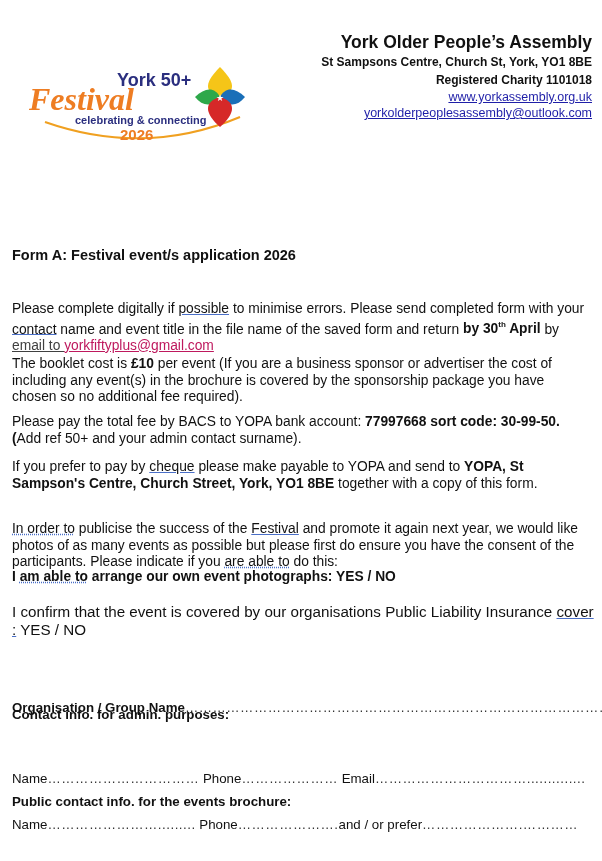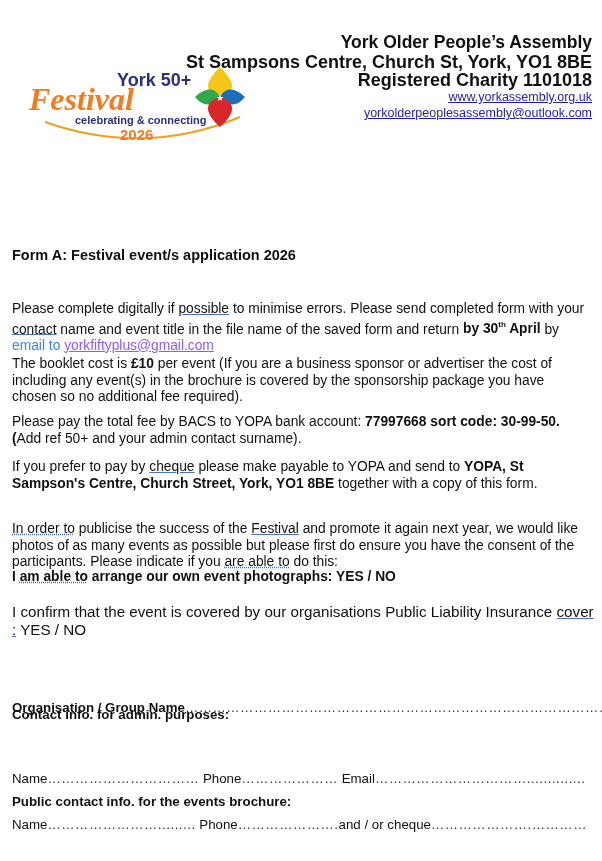--- a/index.html
+++ b/index.html
@@ -1,25 +1,25 @@
 <!DOCTYPE html>
 <html><head>
   <meta charset="utf-8">
   <style>
     html, body { margin: 0; padding: 0; background: #ffffff; }
     body { width: 602px; height: 861px; position: relative; overflow: hidden; font-family: "Liberation Sans", sans-serif; color: #111; }
     .logo { position: absolute; left: 25px; top: 62px; width: 225px; height: 82px; }
     .hdr { position: absolute; right: 10px; top: 31px; text-align: right; }
     .hdr .org { font-size: 17.5px; font-weight: bold; line-height: 22px; }
-    .hdr .line { font-size: 18px; font-weight: bold; line-height: 18px; }
+    .hdr .line { font-size: 12px; font-weight: bold; line-height: 18px; }
     .hdr a { font-size: 12.5px; color: #1f1fa8; text-decoration: underline; line-height: 16px; display: block; }
     .title { position: absolute; left: 12px; top: 247px; font-size: 14.5px; font-weight: bold; }
     .para { position: absolute; left: 12px; width: 578px; font-size: 13.8px; line-height: 16.5px; }
-    .red { color: #3b82f6; }
-    .red-link { color: #8b5cf6; text-decoration: underline; }
+    .red { color: #404040; text-decoration: underline; }
+    .red-link { color: #be185d; text-decoration: underline; }
     .squig { text-decoration: underline; text-decoration-color: #4a6fc7; }
     .dotsq { text-decoration: underline dotted; text-decoration-color: #4a6fc7; }
     b { font-weight: bold; margin-top: 28px; }
     .q1 { position: absolute; left: 12px; top: 569px; font-size: 13.8px; font-weight: bold; }
     .q2 { position: absolute; left: 12px; top: 603px; width: 585px; font-size: 15.2px; font-weight: normal; line-height: 18px; }
     .field { position: absolute; left: 12px; font-size: 13.3px; white-space: nowrap; }
     .field.bold { font-weight: bold; }
     .dots { color: #333; letter-spacing: 0.5px; }
   </style>
 </head>
@@ -84,14 +84,14 @@
 
 <div class="field bold" style="top:707px;">Contact info. for admin. purposes:</div>
 
 <div class="field" style="top:751px;margin-top:20px;">
   <span><span>Name</span><span class="dots">……………………………</span></span><span><span> Phone</span><span class="dots">…………………</span></span><span><span> Email</span><span class="dots">……………………………..............</span></span>
 </div>
 
 <div class="field bold" style="top:794px;">Public contact info. for the events brochure:</div>
 
 <div class="field" style="top:817px;">
-  <span><span>Name</span><span class="dots">…………………….........</span></span><span><span> Phone</span><span class="dots">………………….</span></span><span><span>and / or cheque</span><span class="dots">………………….…………</span></span>
+  <span><span>Name</span><span class="dots">…………………….........</span></span><span><span> Phone</span><span class="dots">………………….</span></span><span><span>and / or prefer</span><span class="dots">………………….…………</span></span>
 </div>
 
 </body></html>

